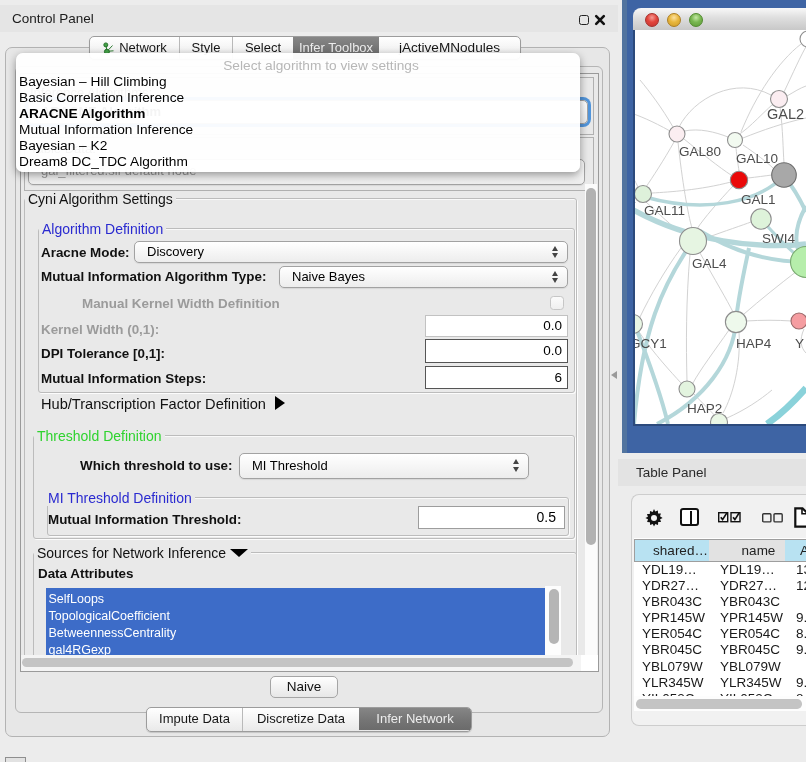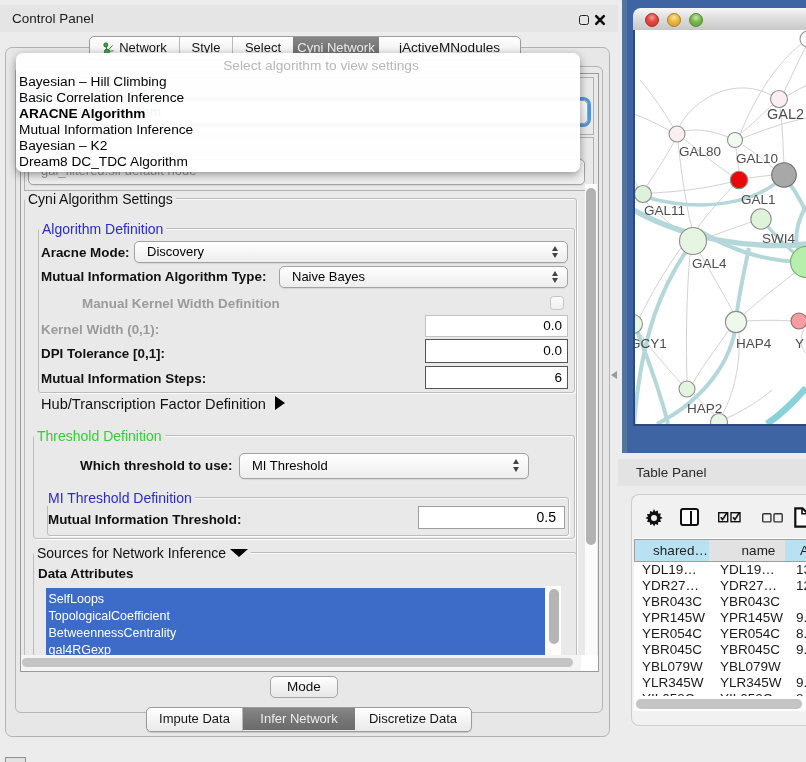--- a/index.html
+++ b/index.html
@@ -115,41 +115,41 @@
 
   <div class="abs" style="left:564px;top:110px;width:12px;height:471px;background:#fbfbfb;"></div>
   <div class="abs" style="left:564.5px;top:114px;width:10px;height:357px;background:#b2b2b2;border-radius:5px;"></div>
 
   <div class="abs" style="left:0;top:581px;width:577px;height:16px;background:#f4f4f4;"></div>
   <div class="abs" style="left:1px;top:584px;width:551px;height:9px;background:#c4c4c4;border-radius:4.5px;"></div>
   <div class="abs" style="left:560px;top:581px;width:17px;height:16px;background:#fff;"></div>
 </div>
 
 <div class="abs" style="left:270px;top:676px;width:66px;height:20px;border:1px solid #a5a5a5;border-radius:5px;
-     background:linear-gradient(#ffffff,#f1f1f1 55%,#e7e7e7);text-align:center;line-height:19px;font-size:13.5px;color:#111;">Mode</div>
+     background:linear-gradient(#ffffff,#f1f1f1 55%,#e7e7e7);text-align:center;line-height:19px;font-size:13.5px;color:#111;">Naive</div>
 
 <div id="toptabs" class="abs" style="left:89px;top:36px;height:22px;display:flex;border:1px solid #9c9c9c;border-radius:5px;overflow:hidden;background:linear-gradient(#ffffff,#f3f3f3 55%,#e9e9e9);box-shadow:0 1px 1px rgba(0,0,0,0.15);">
   <div class="seg" style="width:89px;"><svg width="13" height="13" viewBox="0 0 13 13" style="margin-right:4px;">
         <path d="M4.2 4.5 L4.8 8 M6.8 9.2 L11.5 8.8 M6.5 7.8 L10.5 3.5" stroke="#2e7d32" stroke-width="1" fill="none"></path>
         <circle cx="3.8" cy="2.9" r="2" fill="#43a047" stroke="#1d6b22" stroke-width="0.9"></circle>
         <circle cx="4.9" cy="9.7" r="2.5" fill="#43a047" stroke="#1d6b22" stroke-width="0.9"></circle>
       </svg>Network</div>
   <div class="sep"></div>
   <div class="seg" style="width:52px;">Style</div>
   <div class="sep"></div>
   <div class="seg" style="width:60px;">Select</div>
-  <div class="seg segdark" style="width:86px;">Cyni Network</div>
+  <div class="seg segdark" style="width:86px;">Infer Toolbox</div>
   <div class="seg" style="width:141px;font-size:13.6px;">jActiveMNodules</div>
 </div>
 
 <div id="bottabs" class="abs" style="left:146px;top:707px;height:23px;display:flex;border:1px solid #9c9c9c;border-radius:5px;overflow:hidden;background:linear-gradient(#ffffff,#f3f3f3 55%,#e9e9e9);box-shadow:0 1px 1px rgba(0,0,0,0.15);">
   <div class="seg" style="width:95px;">Impute Data</div>
   <div class="sep"></div>
+  <div class="seg" style="width:116px;">Discretize Data</div>
   <div class="seg segdark" style="width:112px;">Infer Network</div>
-  <div class="seg" style="width:116px;">Discretize Data</div>
 </div>
 
 <div id="popup" class="abs" style="left:16px;top:53px;width:564px;height:119px;background:rgba(255,255,255,0.955);
      border-radius:7px;box-shadow:0 3px 9px rgba(0,0,0,0.4);">
   <div style="text-align:center;font-size:13.7px;color:#b7b7b7;padding-top:5px;padding-left:46px;">Select algorithm to view settings</div>
   <div style="font-size:13.7px;color:#000;line-height:16px;padding-left:3px;margin-top:1px;">
     Bayesian – Hill Climbing<br>Basic Correlation Inference<br><b>ARACNE Algorithm</b><br>Mutual Information Inference<br>Bayesian – K2<br>Dream8 DC_TDC Algorithm
   </div>
 </div>
 

